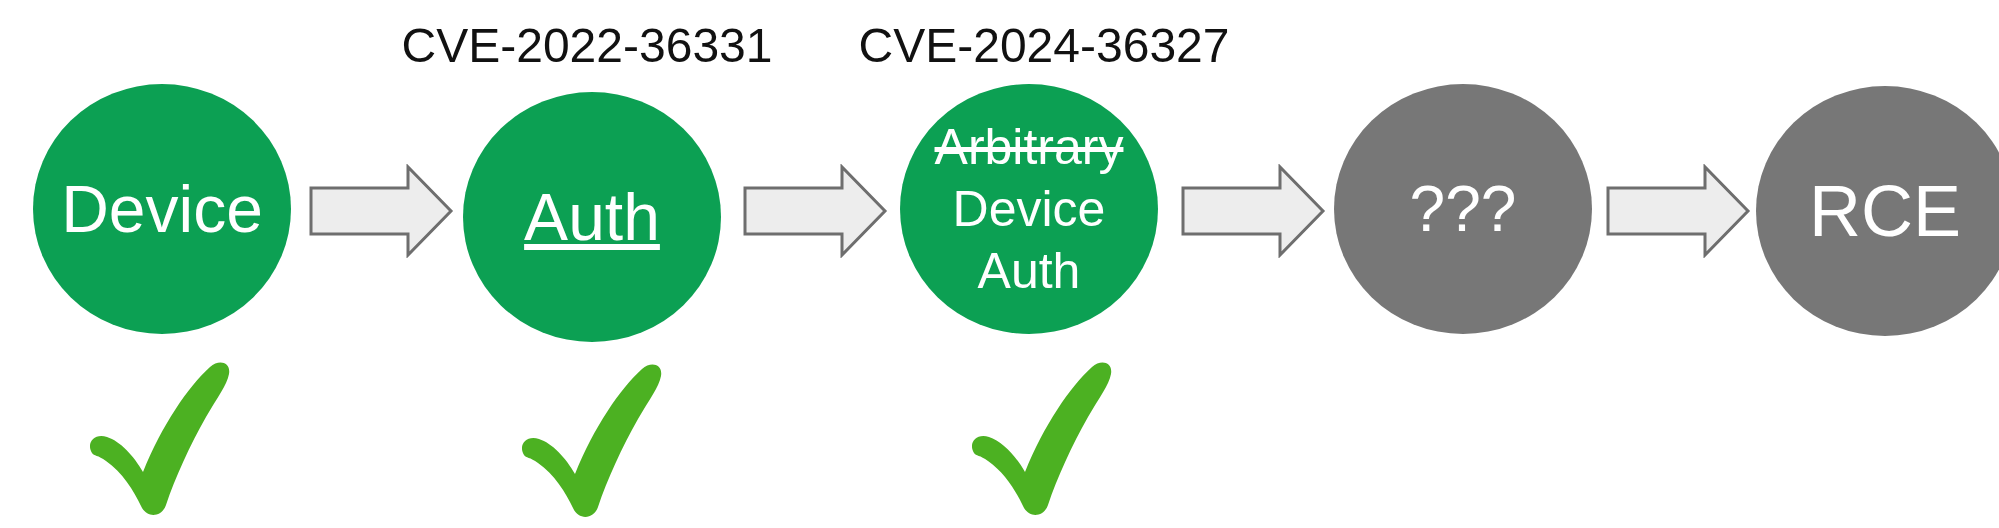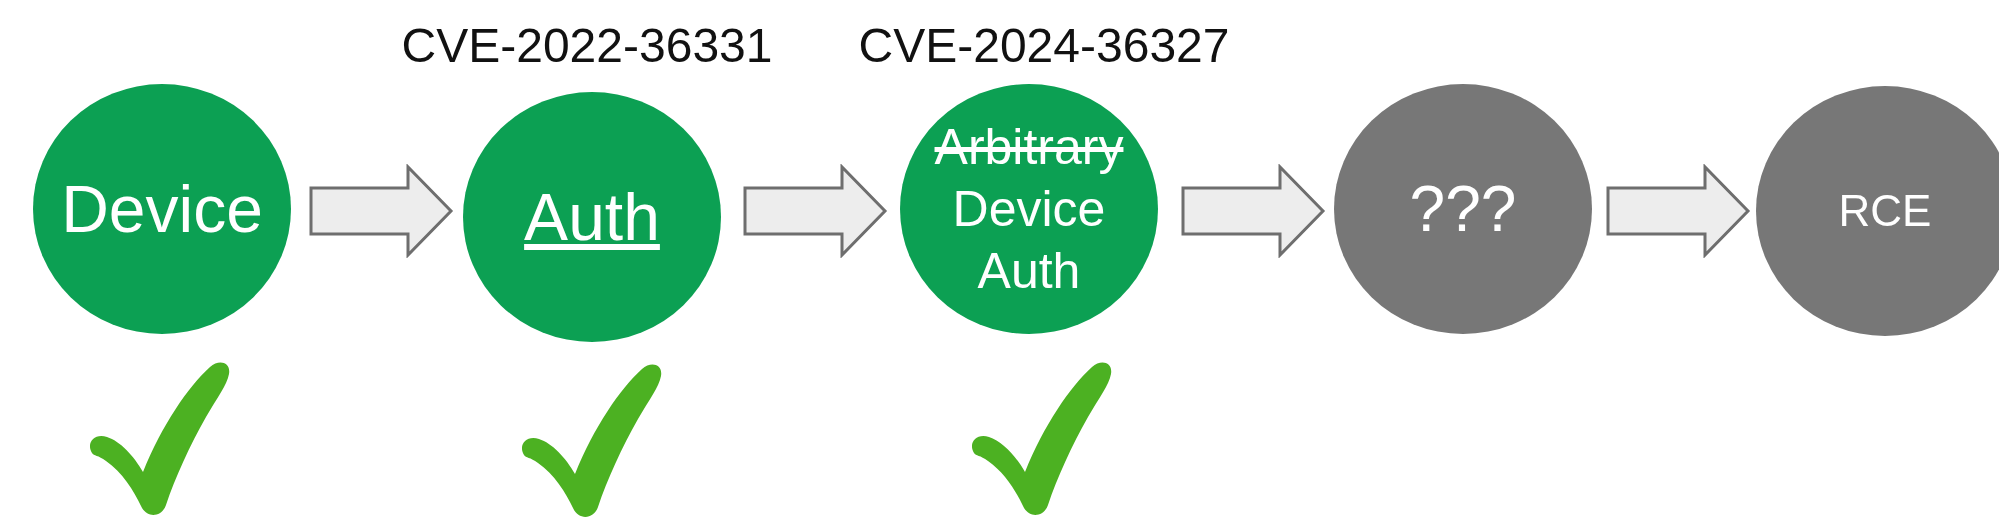--- a/index.html
+++ b/index.html
@@ -35,21 +35,21 @@
   }
   .node.green { background: var(--node-green, #0ca053); }
   .node.gray  { background: var(--node-gray, #777); }
   .node .line { display: block; font-size: 66px; line-height: 80px; }
   .node.three-line .line { font-size: 50px; line-height: 62px; }
   .node .strike {
     text-decoration: line-through;
     text-decoration-thickness: 5px;
   }
   .node .qmarks { font-size: 64px; line-height: 70px; }
-  .node .goal   { font-size: 44px; line-height: 64px; }
+  .node .goal   { font-size: 72px; line-height: 64px; }
   .arrow {
     position: absolute;
     top: 164px;
     width: 145px;
     height: 94px;
   }
   .arrow path {
     fill: var(--arrow-fill, #ededed);
     stroke: var(--arrow-stroke, #6e6e6e);
     stroke-width: 3;

